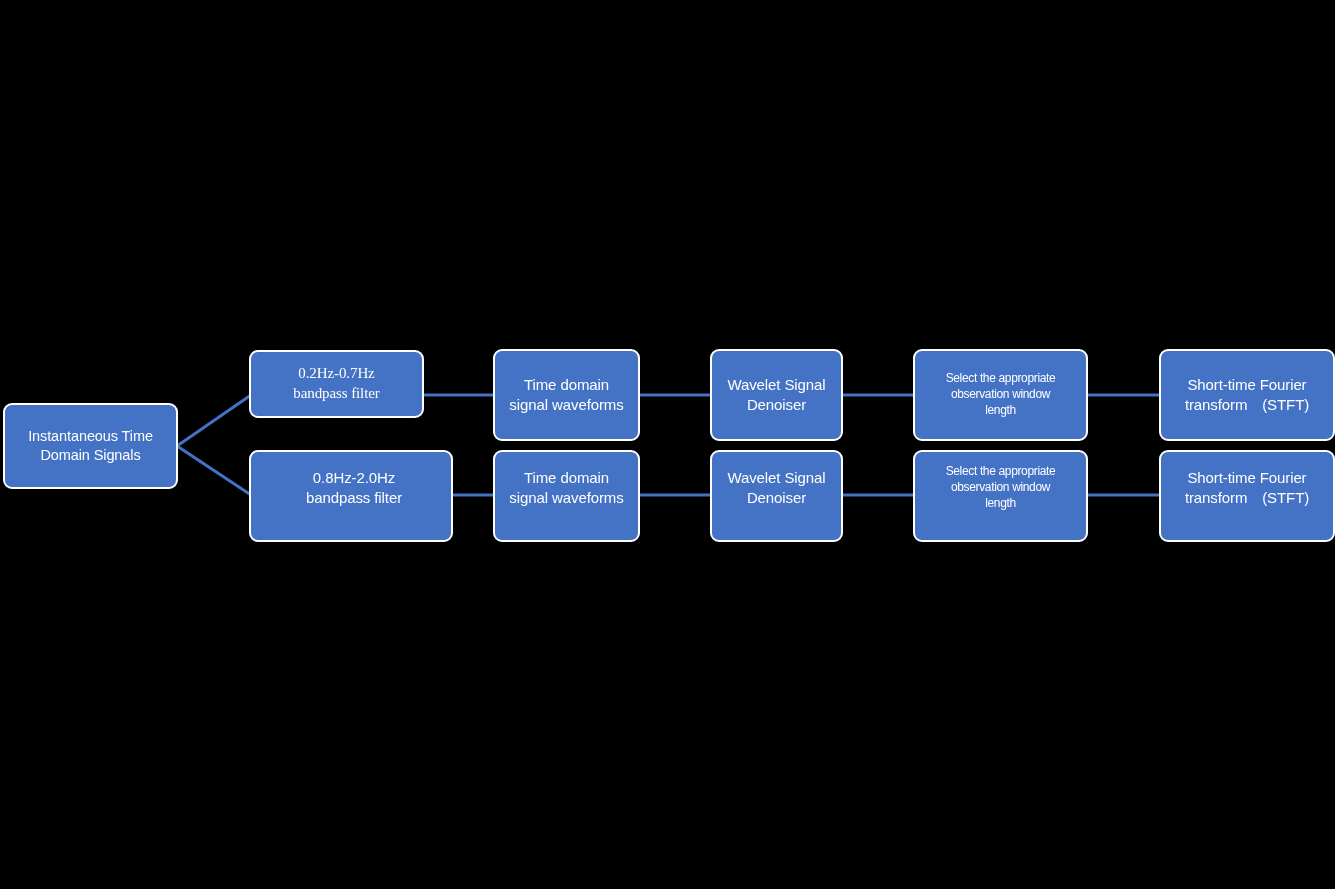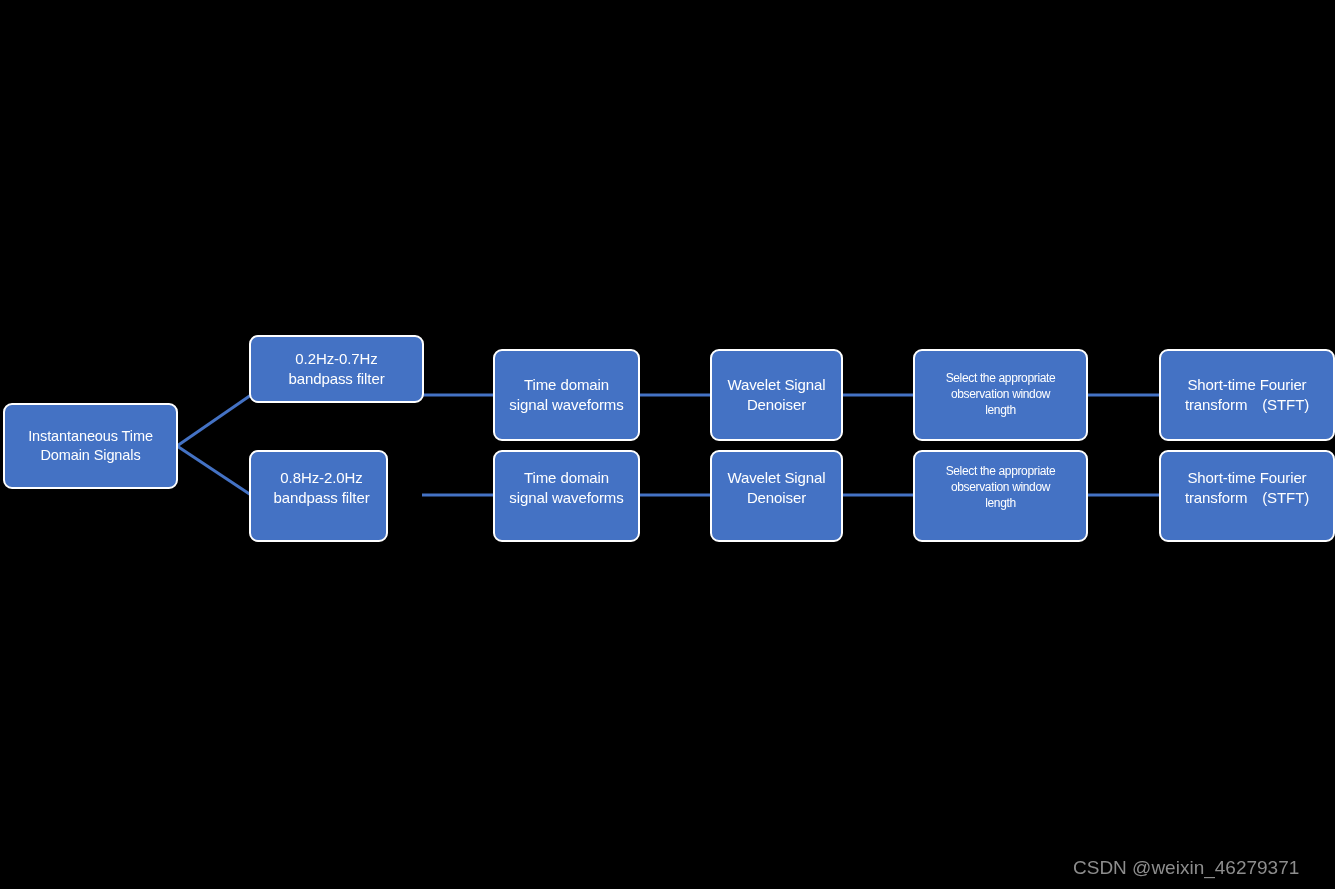--- a/index.html
+++ b/index.html
@@ -86,39 +86,38 @@
         <line x1="422" y1="495" x2="495" y2="495"></line>
         <line x1="638" y1="495" x2="712" y2="495"></line>
         <line x1="841" y1="495" x2="915" y2="495"></line>
         <line x1="1086" y1="495" x2="1161" y2="495"></line>
       </g>
   </svg>
 
   <div id="nodes-layer">
       <div class="node src" style="left: 3px; top: 403px; width: 175px; height: 86px;">Instantaneous Time
 Domain Signals</div>
-      <div class="node" style="left: 249px; top: 335px; width: 175px; height: 68px;">0.2Hz-0.7Hz
+      <div class="node" style="left: 249px; top: 350px; width: 175px; height: 68px; font-family: Liberation Serif, serif;">0.2Hz-0.7Hz
 bandpass filter</div>
       <div class="node" style="left: 493px; top: 349px; width: 147px; height: 92px;">Time domain
 signal waveforms</div>
       <div class="node" style="left: 710px; top: 349px; width: 133px; height: 92px;">Wavelet Signal
 Denoiser</div>
       <div class="node tall wide" style="left: 913px; top: 349px; width: 175px; height: 92px;">Select the appropriate
 observation window
 length</div>
       <div class="node" style="left: 1159px; top: 349px; width: 176px; height: 92px;">Short-time Fourier
 transform　(STFT)</div>
-      <div class="node row2" style="left: 249px; top: 450px; width: 139px; height: 92px; padding-left: 12px;">0.8Hz-2.0Hz
+      <div class="node row2" style="left: 249px; top: 450px; width: 204px; height: 92px; padding-left: 12px;">0.8Hz-2.0Hz
 bandpass filter</div>
       <div class="node row2" style="left: 493px; top: 450px; width: 147px; height: 92px;">Time domain
 signal waveforms</div>
       <div class="node row2" style="left: 710px; top: 450px; width: 133px; height: 92px;">Wavelet Signal
 Denoiser</div>
       <div class="node row2 tall wide" style="left: 913px; top: 450px; width: 175px; height: 92px;">Select the appropriate
 observation window
 length</div>
       <div class="node row2" style="left: 1159px; top: 450px; width: 176px; height: 92px;">Short-time Fourier
 transform　(STFT)</div>
     </div>
 
-  <div id="watermark" style="left: 1073px; top: 857px; color: rgb(141, 141, 141);">CSDN @weixin_46279371</div>
 
 </div>
 
 </body></html>

